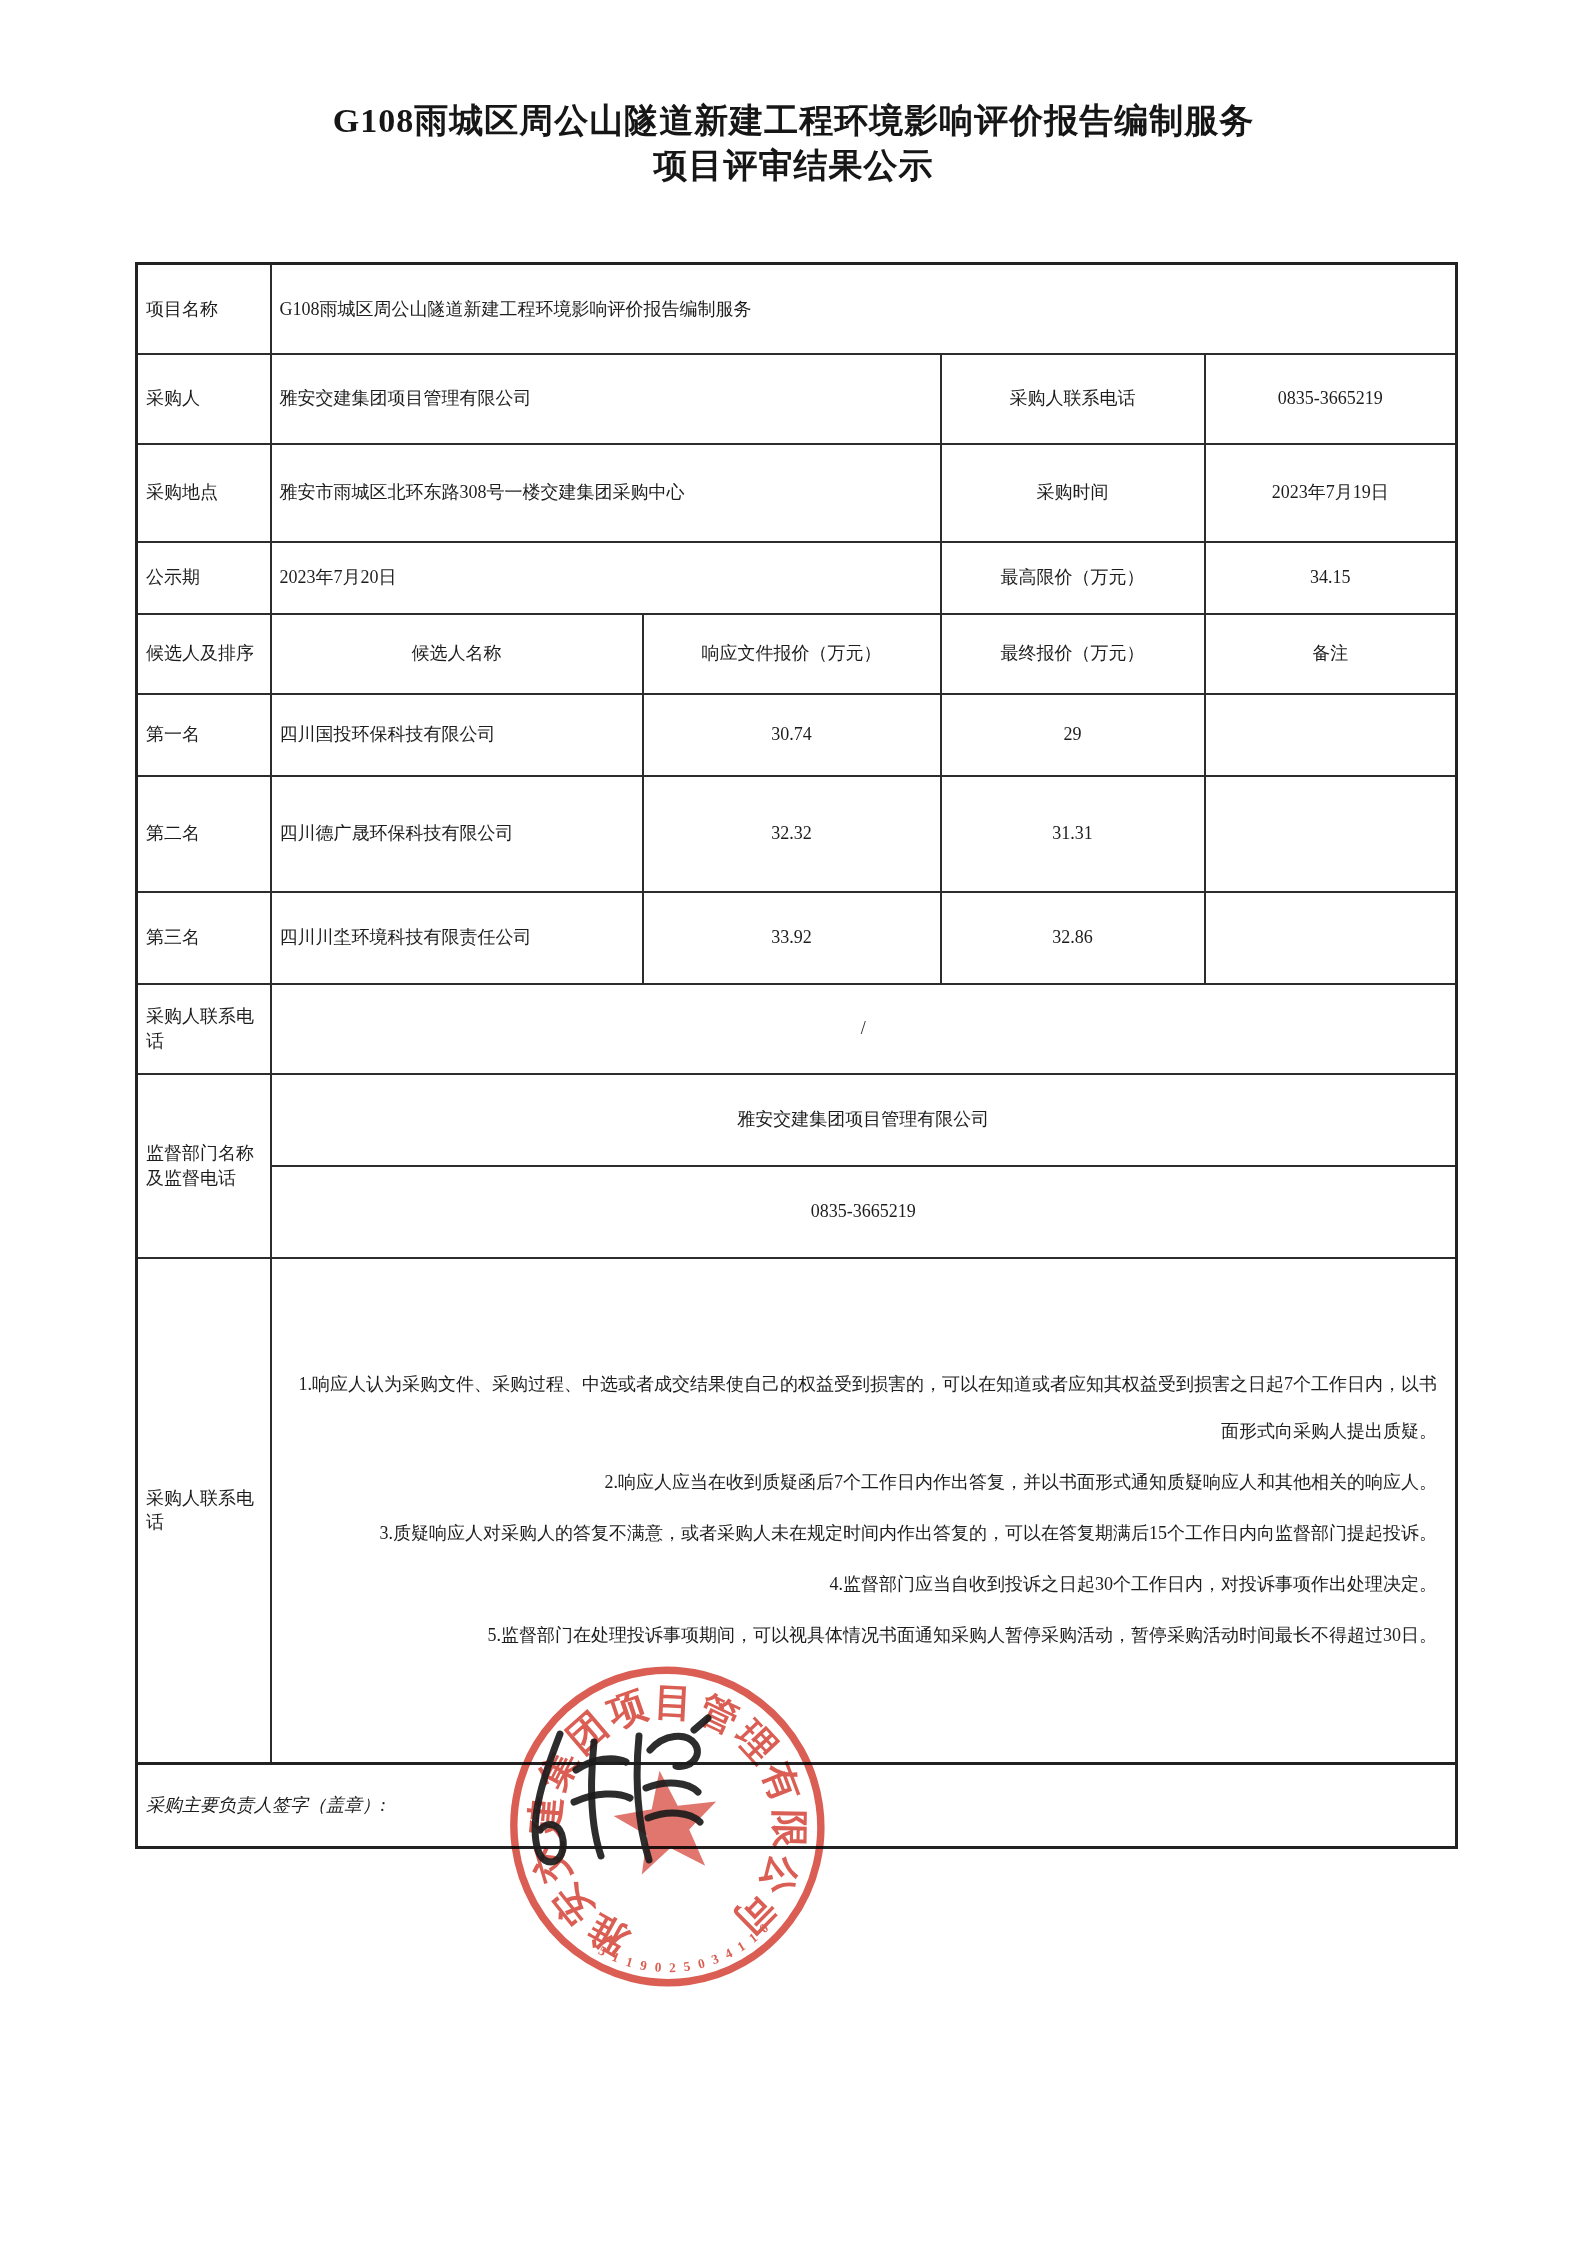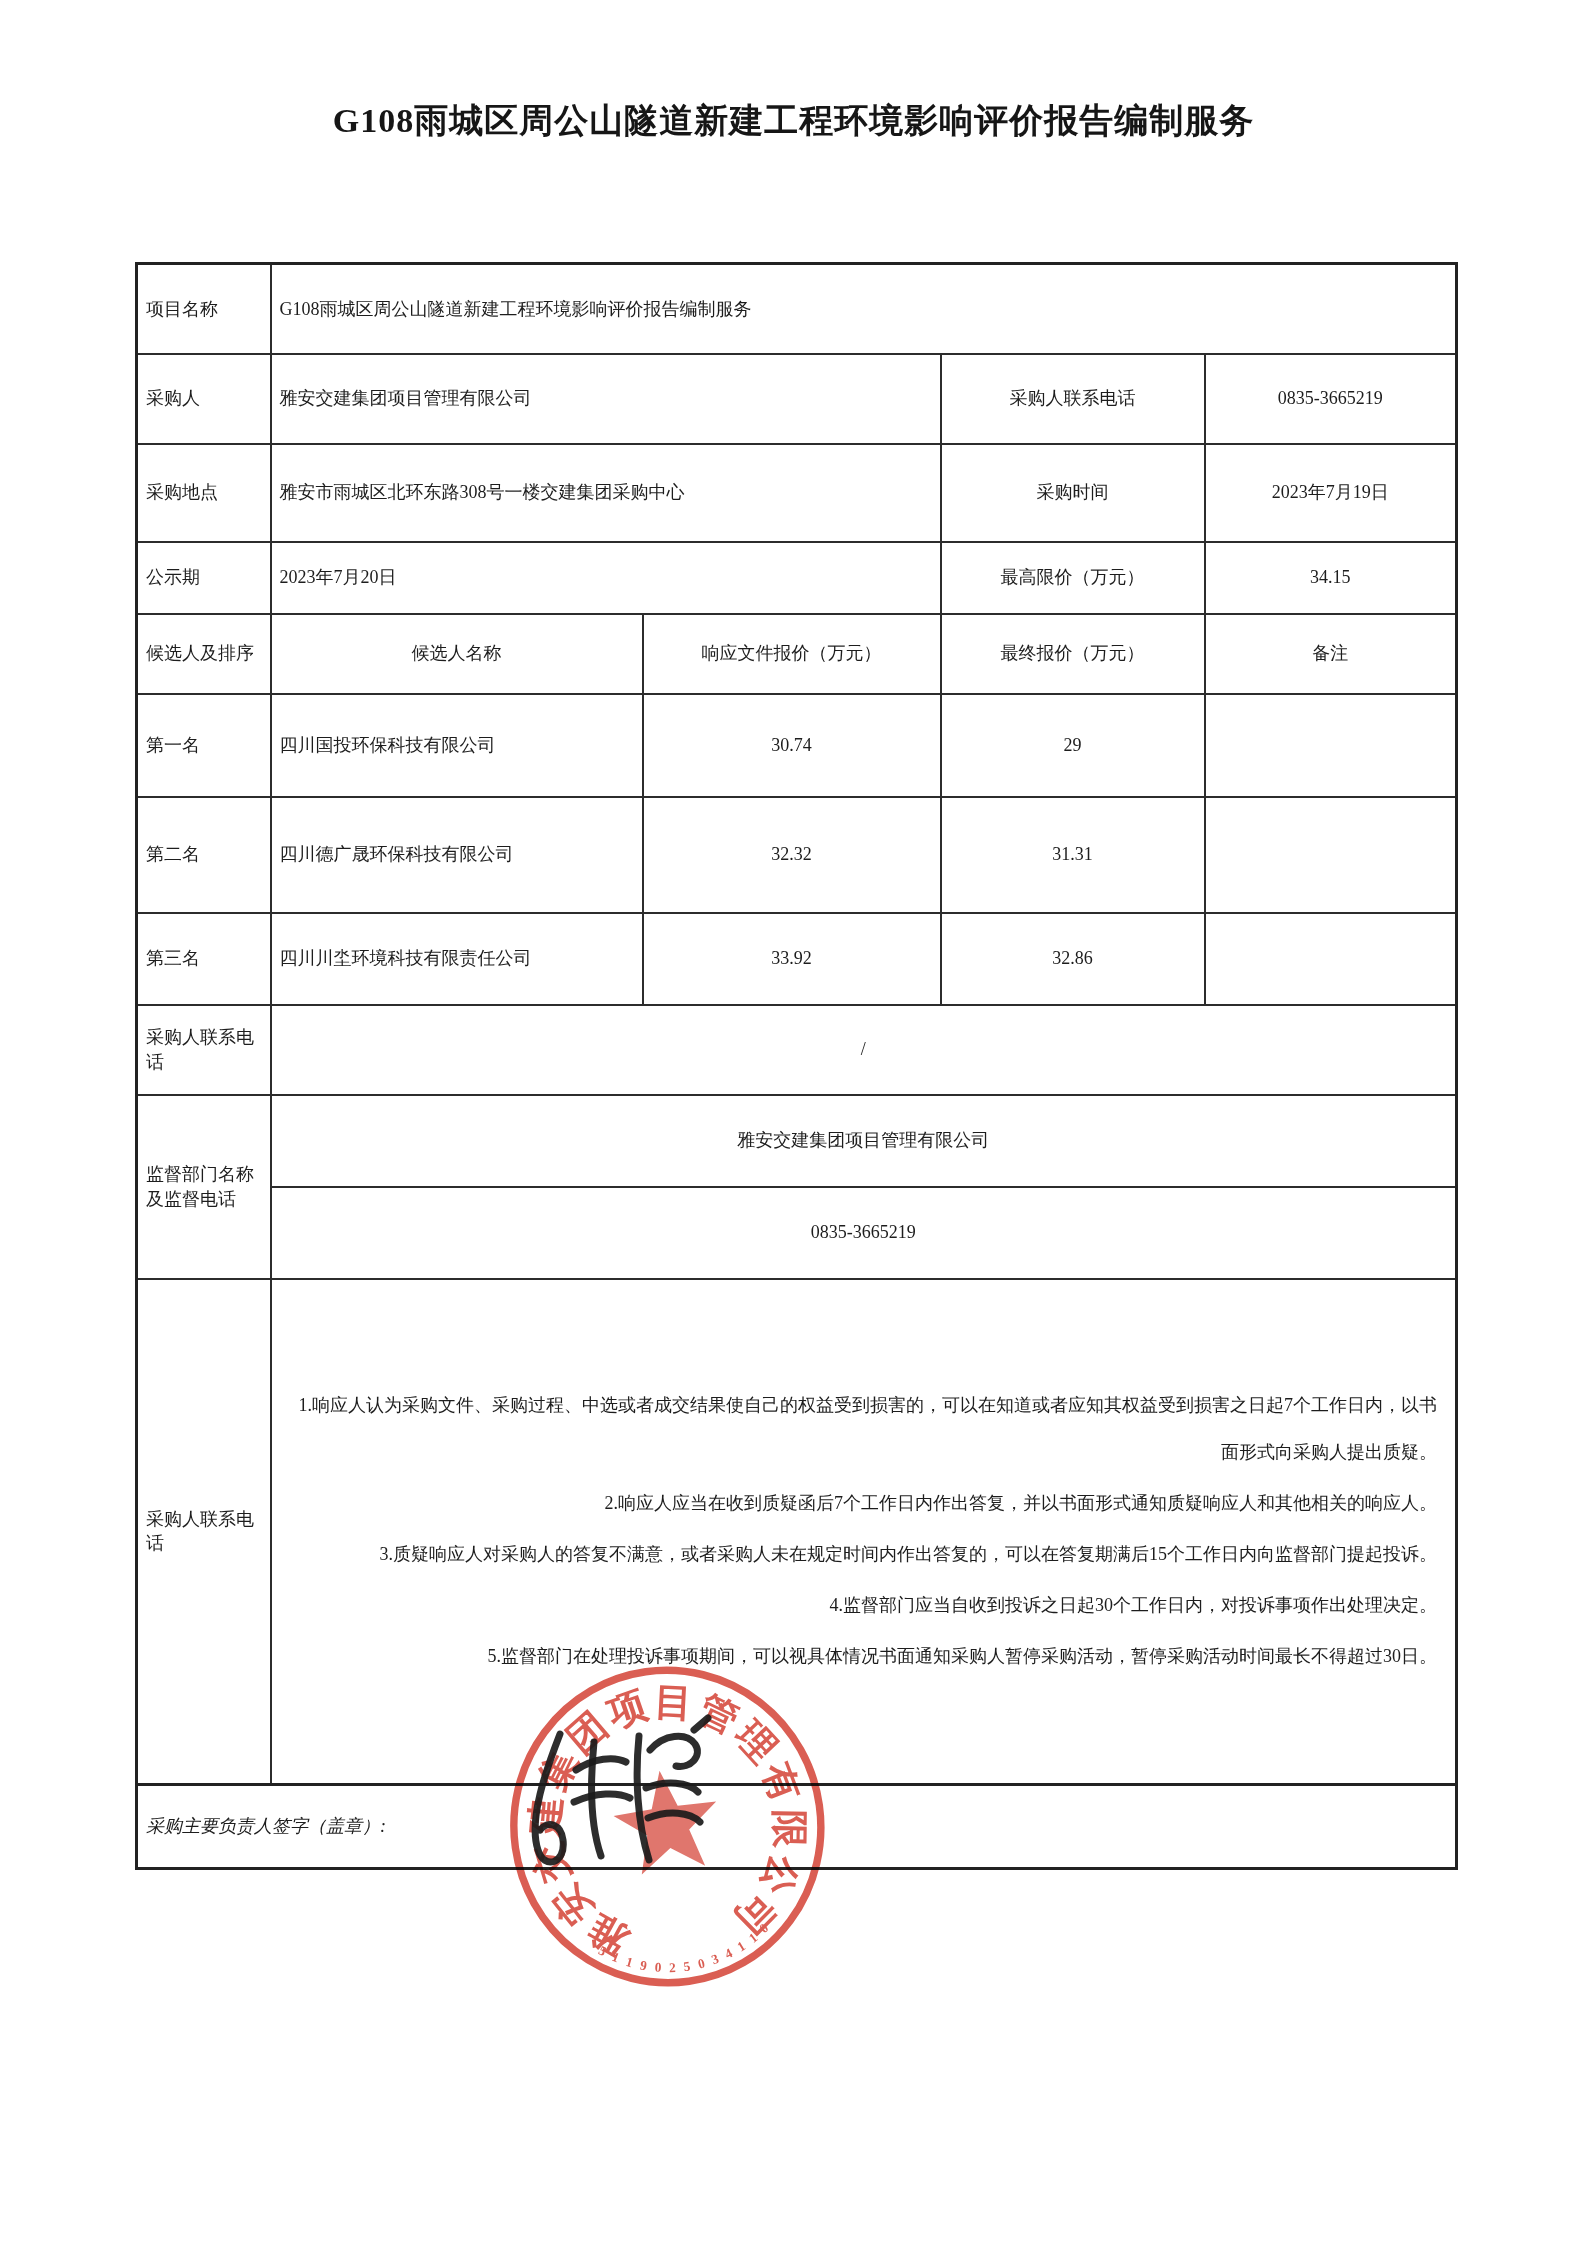--- a/index.html
+++ b/index.html
@@ -45,20 +45,21 @@
     pointer-events:none;
   }
   .signature-box svg{width:100%;height:100%;}
   .sig-stroke{fill:none;stroke:#1b1b1b;stroke-width:7;stroke-linecap:round;opacity:0.92;}
 </style>
 </head>
 <body>
 
 <div class="doc-title">
   <div>G108雨城区周公山隧道新建工程环境影响评价报告编制服务</div>
+  <div>项目评审结果公示</div>
 </div>
 
 <table class="announcement">
   <colgroup>
     <col style="width:134px">
       <col style="width:372px">
       <col style="width:298px">
     <col style="width:264px">
       <col style="width:252px">
   </colgroup>
@@ -91,21 +92,21 @@
   </tr>
 
   <tr style="height:80px">
     <td class="lbl">候选人及排序</td>
     <td class="ctr">候选人名称</td>
     <td class="ctr"><span class="wrap-hdr">响应文件报价（万元）</span></td>
     <td class="ctr">最终报价（万元）</td>
     <td class="ctr">备注</td>
   </tr>
 
-  <tr style="height:103px">
+  <tr style="height:82px">
     <td class="lbl">第一名</td>
     <td class="vleft">四川国投环保科技有限公司</td>
     <td class="ctr">30.74</td>
     <td class="ctr">29</td>
     <td class="ctr"></td>
   </tr>
 
   <tr style="height:116px">
     <td class="lbl">第二名</td>
     <td class="vleft"><span class="wrap-narrow">四川德广晟环保科技有限公司</span></td>

